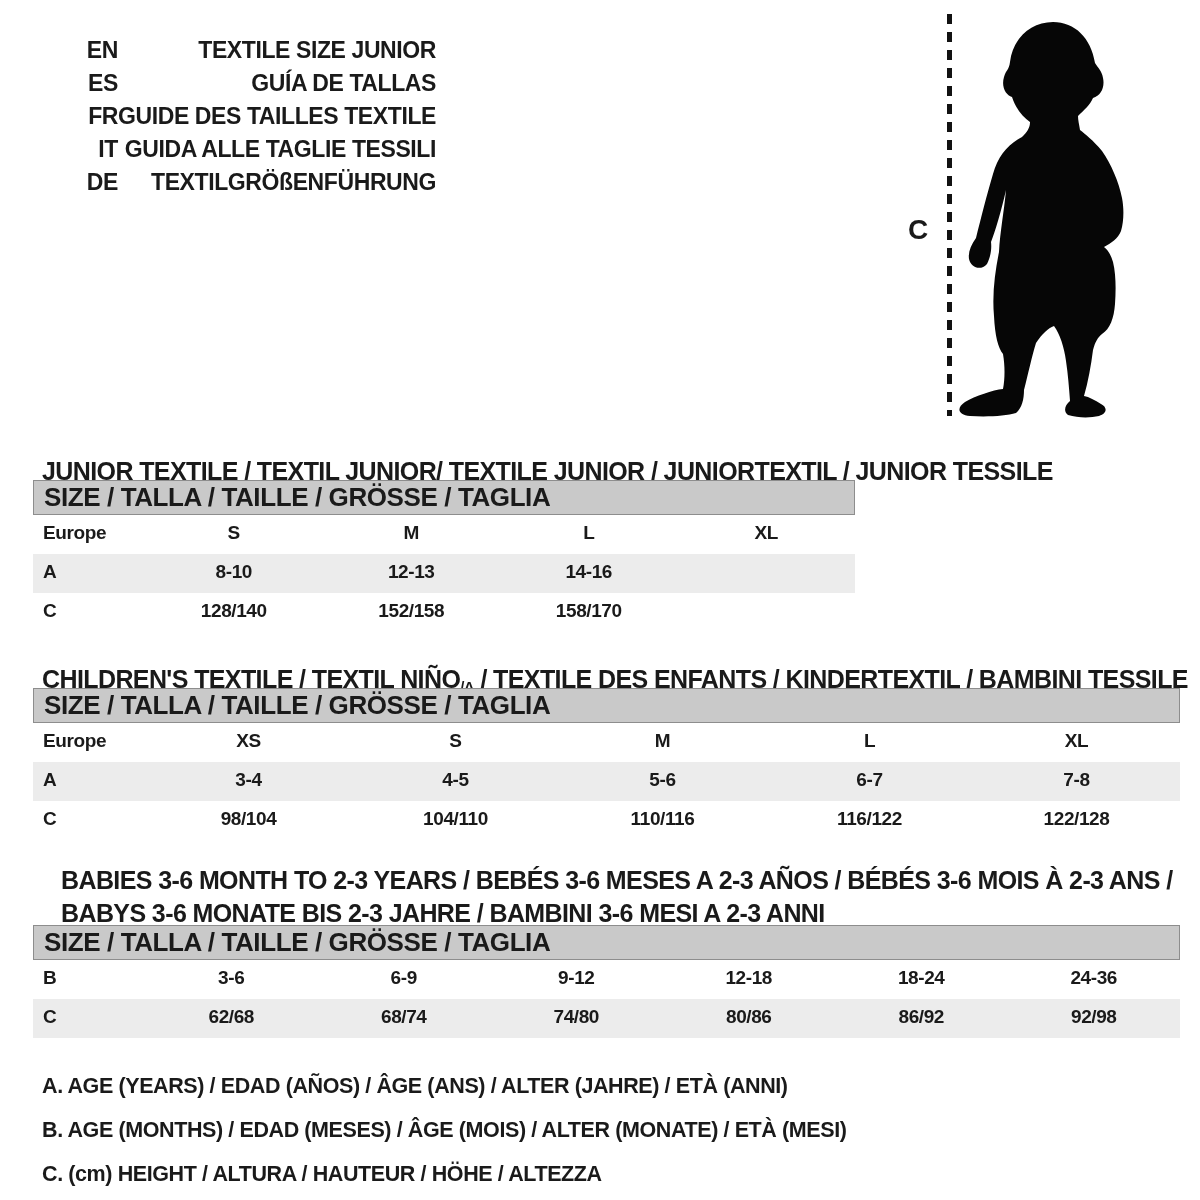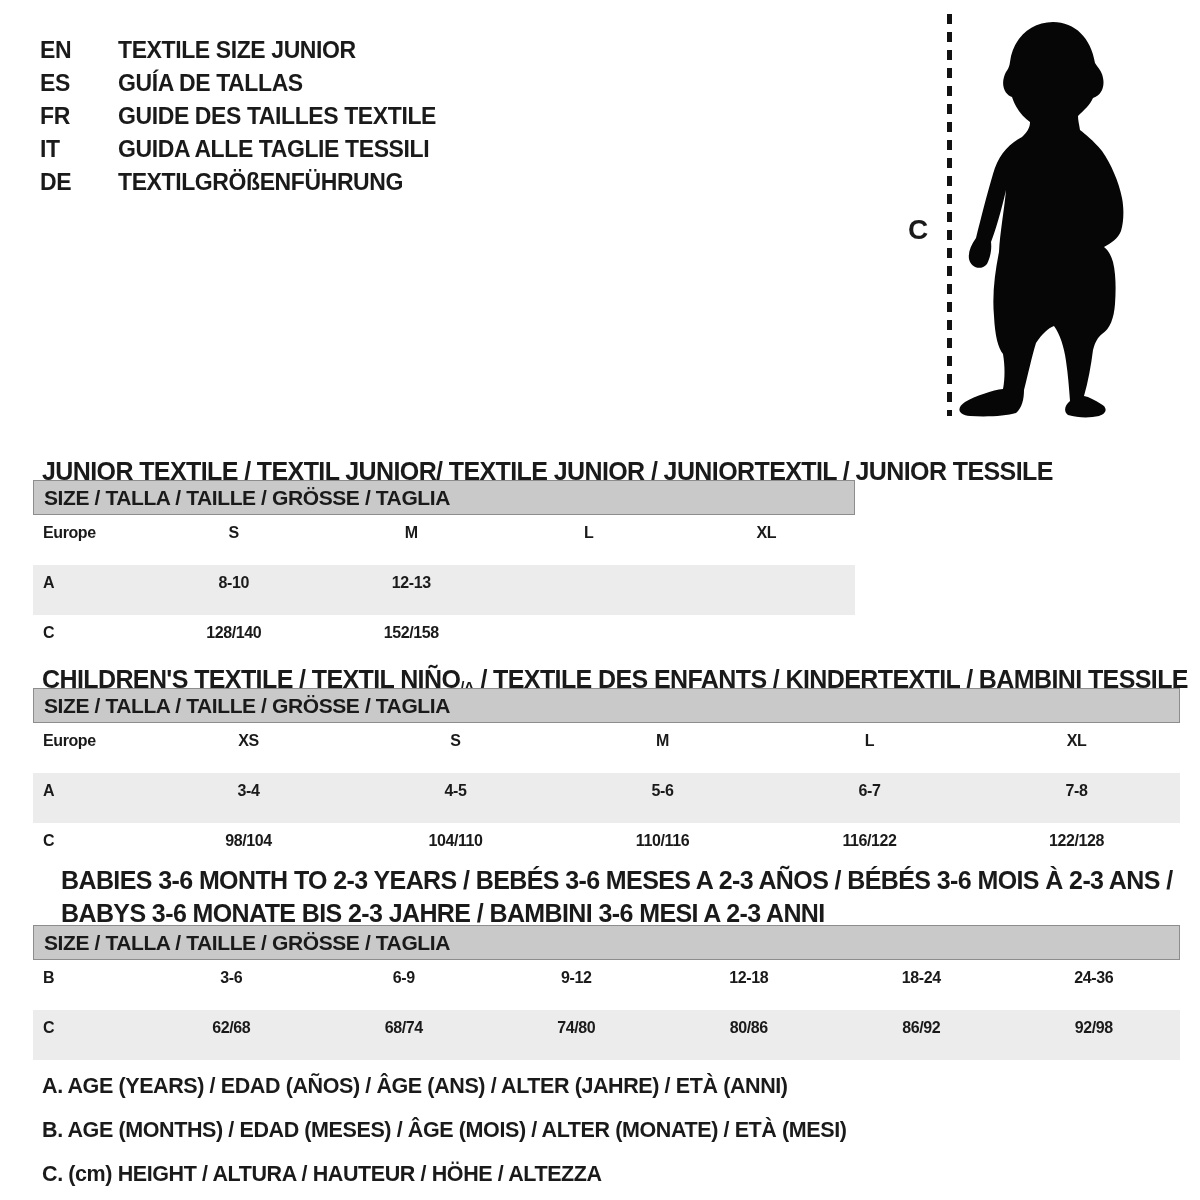--- a/index.html
+++ b/index.html
@@ -5,40 +5,40 @@
   html,body{margin:0;padding:0;}
   body{
     width:1200px;height:1200px;position:relative;overflow:hidden;
     background:#ffffff;color:#1a1a1a;
     font-family:"Liberation Sans","DejaVu Sans",sans-serif;
     font-weight:bold;letter-spacing:-0.4px;
     -webkit-font-smoothing:antialiased;
   }
   
   .lang-header{position:absolute;left:40px;top:34px;}
-  .lang-row{display:grid;grid-template-columns:78px auto;height:33px;line-height:33px;}
+  .lang-row{display:grid;grid-template-columns:78px auto;height:33px;line-height:33px;text-align:right;}
   .lang-row span{font-size:23px;white-space:nowrap;}
   
   .height-line{
     position:absolute;left:947px;top:14px;width:5px;height:402px;
     background:repeating-linear-gradient(to bottom,#121212 0 10px,transparent 10px 18px);
   }
   .height-label{position:absolute;left:908px;top:214px;font-size:28px;}
   .baby-svg{position:absolute;left:943px;top:12px;}
   
   .sec-title{position:absolute;left:42px;font-size:25px;letter-spacing:-0.6px;white-space:nowrap;}
   .sec-title .sub{font-size:0.6em;vertical-align:-0.28em;}
   .two-line{line-height:33px;margin-left:19px;}
   
   .tbl{position:absolute;left:33px;}
   .size-bar{
     height:33px;line-height:33px;background:#c9c9c9;border:1px solid #8d8d8d;
-    padding-left:10px;font-size:21px;white-space:nowrap;
+    padding-left:10px;font-size:26px;white-space:nowrap;
   }
-  .tbl-row{display:grid;height:50px;line-height:35px;font-size:16px;}
+  .tbl-row{display:grid;height:39px;line-height:35px;font-size:19px;}
   .cols-5{grid-template-columns:112px repeat(4,1fr);}
   .cols-6{grid-template-columns:112px repeat(5,1fr);}
   .cols-7{grid-template-columns:112px repeat(6,1fr);}
   .cell{text-align:center;white-space:nowrap;}
   .cell.label{text-align:left;padding-left:10px;}
   .row-shaded{background:#ececec;}
   .w-junior{width:822px;}
   .w-wide{width:1147px;}
   
   .legend{position:absolute;left:42px;top:1064px;}
@@ -126,25 +126,27 @@
     <span class="cell label">Europe</span>
     <span class="cell">S</span>
     <span class="cell">M</span>
     <span class="cell">L</span>
     <span class="cell">XL</span>
   </div>
   <div class="tbl-row cols-5 row-shaded">
     <span class="cell label">A</span>
     <span class="cell">8-10</span>
     <span class="cell">12-13</span>
+    <span class="cell">14-16</span>
   </div>
   <div class="tbl-row cols-5">
     <span class="cell label">C</span>
     <span class="cell">128/140</span>
     <span class="cell">152/158</span>
+    <span class="cell">158/170</span>
   </div>
 </div>
 
 <h2 class="sec-title" style="top:644px;"><span>CHILDREN'S TEXTILE / TEXTIL NIÑO</span><span class="sub">/A</span><span> / TEXTILE DES ENFANTS / KINDERTEXTIL / BAMBINI TESSILE</span></h2>
 <div class="tbl w-wide" style="top:688px;">
   <div class="size-bar">SIZE / TALLA / TAILLE / GRÖSSE / TAGLIA</div>
   <div class="tbl-row cols-6">
     <span class="cell label">Europe</span>
     <span class="cell">XS</span>
     <span class="cell">S</span>

